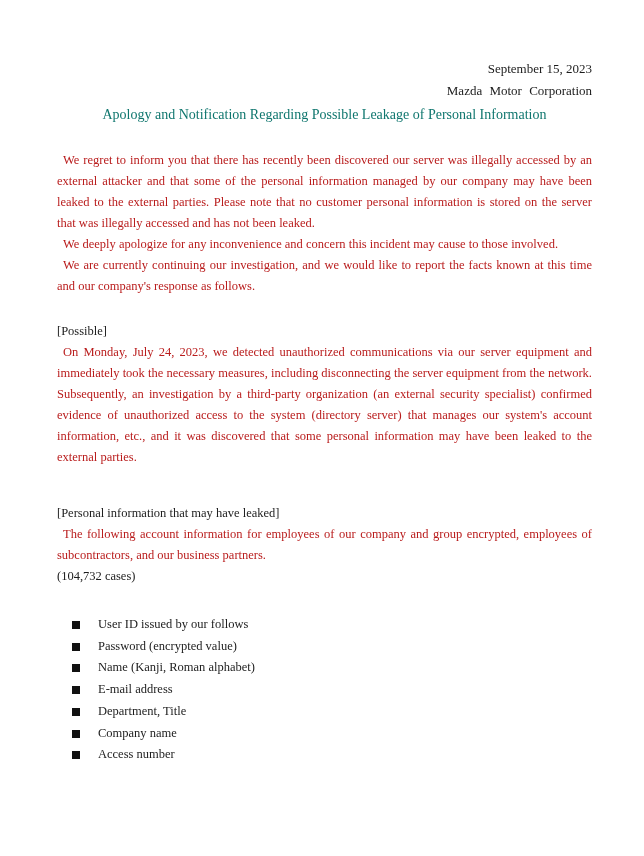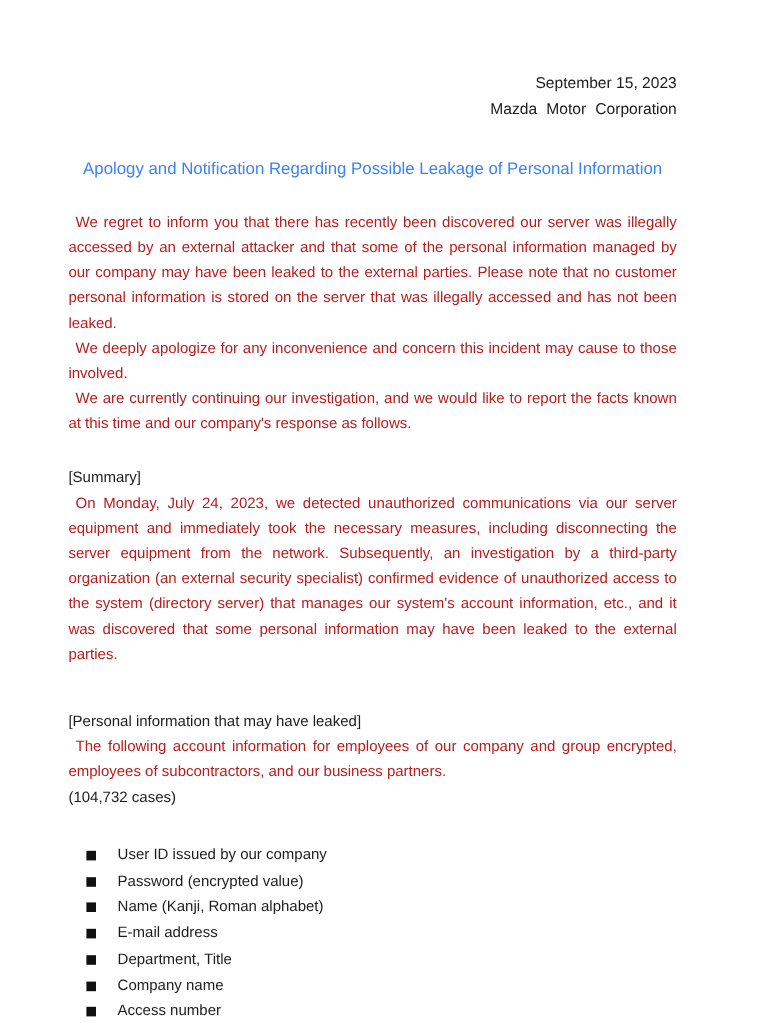--- a/index.html
+++ b/index.html
@@ -8,36 +8,37 @@
     width: 644px;
     height: 856px;
     overflow: hidden;
     font-family: "Liberation Sans", sans-serif;
     color: #1c1c1c;
   }
   .page {
     width: 644px;
     height: 680px;
     background: #ffffff;
-    padding: 58px 80px 0 57px;
+    padding: 58px 52px 0 57px;
+    font-family: Liberation Serif, serif;
   }
   .meta {
     text-align: right;
     font-size: 13px;
     line-height: 22px;
     color: #1c1c1c;
   }
   .meta .company { word-spacing: 4px; }
   .doc-title {
-    margin-top: 26px;
+    margin-top: 1px;
     text-align: center;
     font-size: 14px;
     line-height: 24px;
     font-weight: 400;
-    color: #3b82f6;
+    color: #0f766e;
   }
   .para {
     font-size: 12.5px;
     line-height: 21px;
     text-align: justify;
     text-indent: 6px;
     color: #b91c1c;
   }
   .para.first { margin-top: 23px; }
   .section-heading {
@@ -84,31 +85,31 @@
   </div>
 
   <div class="doc-title">
     <div>Apology and Notification Regarding Possible Leakage of Personal Information</div>
   </div>
 
   <p class="para first">We regret to inform you that there has recently been discovered our server was illegally accessed by an external attacker and that some of the personal information managed by our company may have been leaked to the external parties. Please note that no customer personal information is stored on the server that was illegally accessed and has not been leaked.</p>
   <p class="para">We deeply apologize for any inconvenience and concern this incident may cause to those involved.</p>
   <p class="para">We are currently continuing our investigation, and we would like to report the facts known at this time and our company's response as follows.</p>
 
-  <div class="section-heading summary">[Summary]</div>
+  <div class="section-heading summary">[Possible]</div>
   <p class="para">On Monday, July 24, 2023, we detected unauthorized communications via our server equipment and immediately took the necessary measures, including disconnecting the server equipment from the network. Subsequently, an investigation by a third-party organization (an external security specialist) confirmed evidence of unauthorized access to the system (directory server) that manages our system's account information, etc., and it was discovered that some personal information may have been leaked to the external parties.</p>
 
   <div class="section-heading personal">[Personal information that may have leaked]</div>
   <p class="para">The following account information for employees of our company and group encrypted, employees of subcontractors, and our business partners.</p>
   <div class="cases-line">(104,732 cases)</div>
 
   <ul class="bullet-list">
     <li>
       <span class="bullet-square"></span>
-      <span>User ID issued by our company</span>
+      <span>User ID issued by our follows</span>
     </li>
     <li>
       <span class="bullet-square"></span>
       <span>Password (encrypted value)</span>
     </li>
     <li>
       <span class="bullet-square"></span>
       <span>Name (Kanji, Roman alphabet)</span>
     </li>
     <li>

